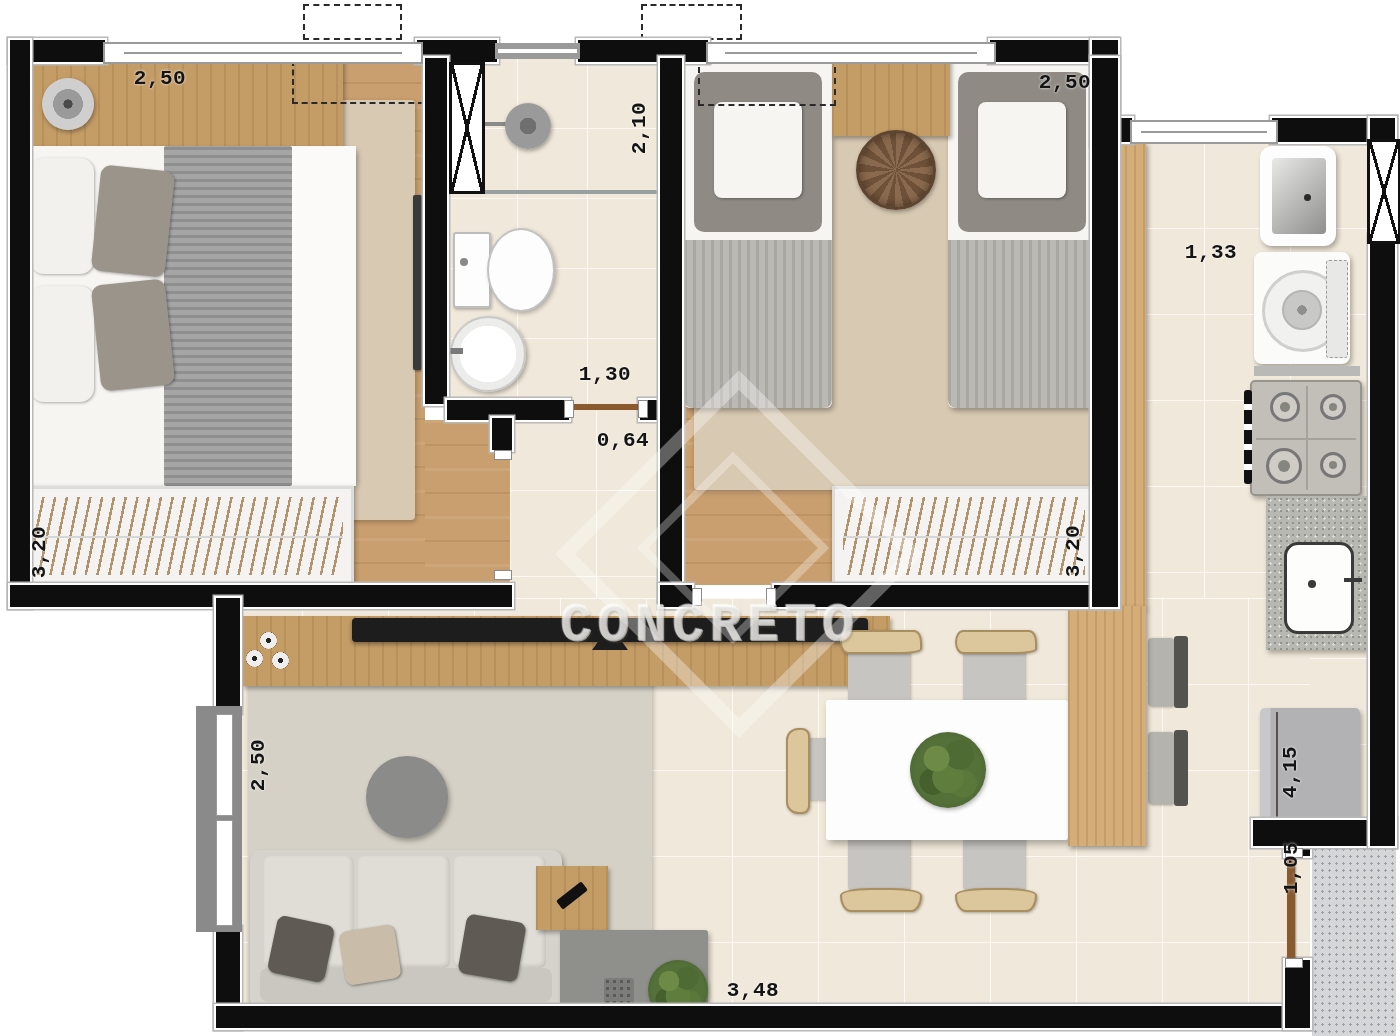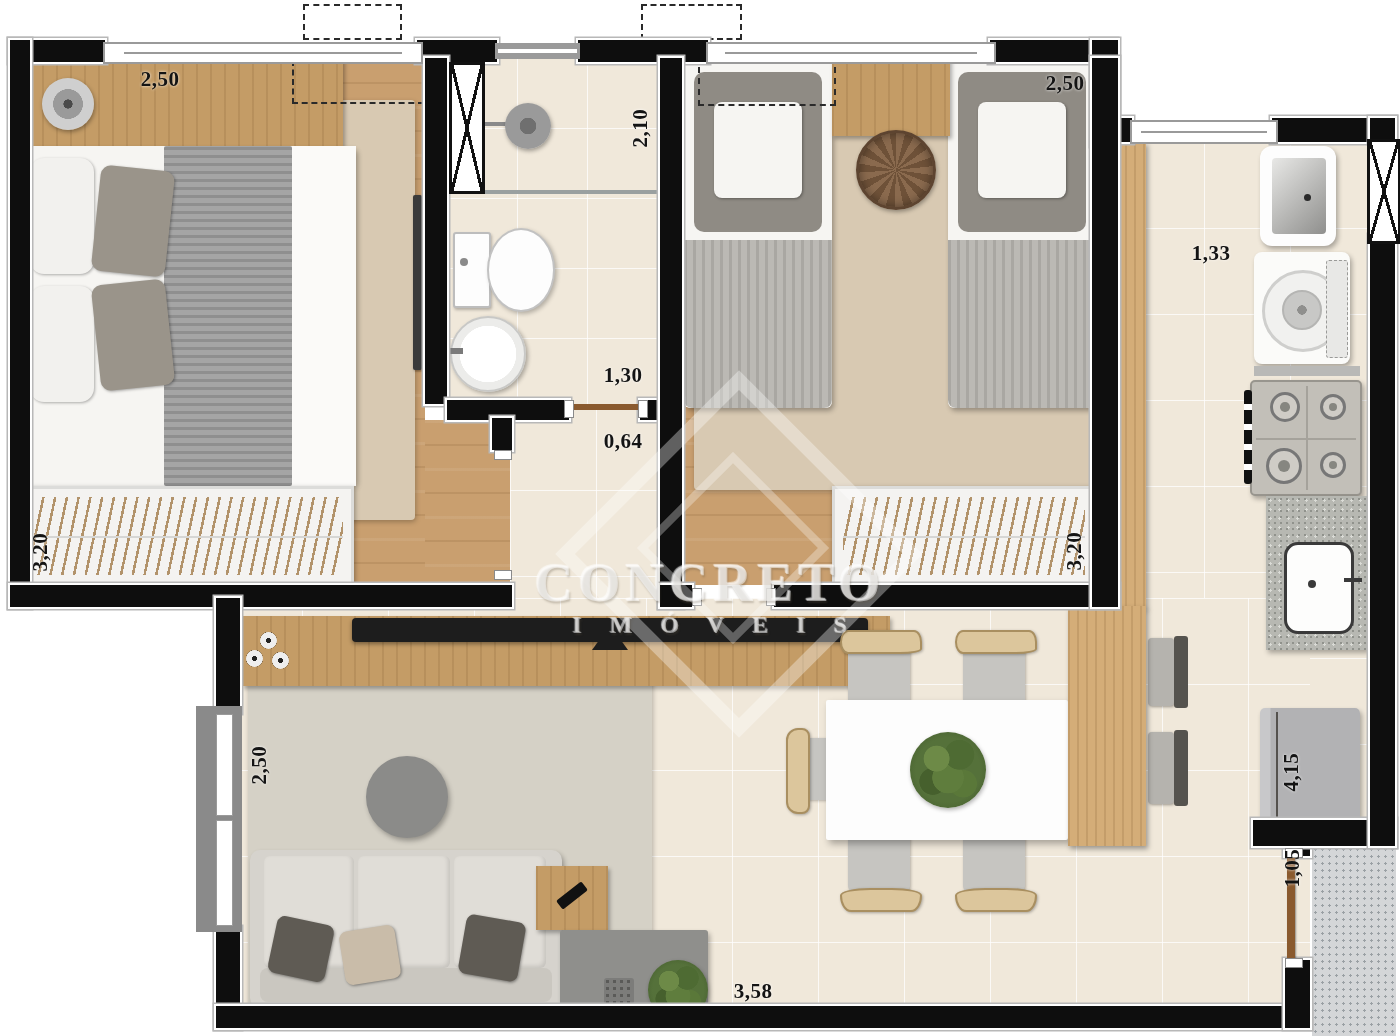--- a/index.html
+++ b/index.html
@@ -1,21 +1,21 @@
 <!DOCTYPE html>
 <html style="--wall: #0e0e0e; --wood-floor: #c99f6f; --tile: #f0e8da; --counter: #d4ad78; --granite: #b7b8b2; --rug-bedroom: #d8c9b2; --rug-living: #d5d1c6; --label: #141414;"><head>
 <meta charset="utf-8">
 <style>
   :root{
     --wall:#0e0e0e; --wood-floor:#c99f6f; --tile:#f0e8da; --counter:#d4ad78;
     --granite:#b7b8b2; --rug-bedroom:#d8c9b2; --rug-living:#d5d1c6; --label:#141414;
   }
   html,body{margin:0;padding:0;background:#fff;}
   #plan{position:relative;width:1400px;height:1036px;background:#fff;overflow:hidden;
-        font-family:Liberation Serif, serif;}
+        font-family:Liberation Mono, monospace;}
   .a{position:absolute;}
   .wall{background:var(--wall);box-shadow:0 0 0 2px #fff,0 0 0 3.5px #b8b8b8;z-index:10;}
   .tile{background-color:var(--tile);
         background-image:linear-gradient(rgba(255,255,255,.75) 1.5px,transparent 1.5px),
         linear-gradient(90deg,rgba(255,255,255,.75) 1.5px,transparent 1.5px);
         background-size:86px 86px;z-index:1;}
   .tile.small{background-size:70px 70px;}
   .wood{background-color:var(--wood-floor);
         background-image:repeating-linear-gradient(180deg,rgba(255,255,255,.07) 0 3px,transparent 3px 24px,rgba(96,60,20,.12) 24px 26px,transparent 26px 48px);
         z-index:1;}
@@ -39,21 +39,21 @@
   .wardrobe{background:#f4f3f1;border:3px solid #dcdcda;box-shadow:1px 2px 5px rgba(0,0,0,.35);z-index:5;}
   .hangers{position:absolute;inset:8px;background-image:repeating-linear-gradient(102deg,transparent 0 9px,#b2936b 9px 11.5px);}
   .hangers .rod{position:absolute;left:0;right:0;top:50%;height:2px;background:#d6d6d4;}
   .dim{position:absolute;z-index:40;font-weight:700;font-size:21px;color:var(--label);
        text-align:center;line-height:22px;letter-spacing:.5px;text-shadow:0 0 3px rgba(255,255,255,.9);}
   .dim.v{transform:rotate(-90deg);}
   .circle{border-radius:50%;}
   .burner{position:absolute;border:3px solid #777;border-radius:50%;background:#cfccc6;}
   .burner::after{content:"";position:absolute;inset:30%;border-radius:50%;background:#868680;}
   .wm{position:absolute;z-index:50;pointer-events:none;color:rgba(255,255,255,.5);
-      text-shadow:1px 2px 2px rgba(90,80,60,.28),-1px -1px 1px rgba(255,255,255,.65);}
+      text-shadow:1px 2px 2px rgba(90,80,60,.28),-1px -1px 1px rgba(255,255,255,.65);margin-top:44px;}
   .plant{border-radius:50%;z-index:6;
      background:radial-gradient(circle at 35% 35%,#6d8a47 0 18%,transparent 19%),
                 radial-gradient(circle at 65% 30%,#4e6b33 0 20%,transparent 21%),
                 radial-gradient(circle at 50% 60%,#5f7d3d 0 26%,transparent 27%),
                 radial-gradient(circle at 30% 65%,#46602d 0 18%,transparent 19%),
                 radial-gradient(circle at 70% 68%,#5a7839 0 18%,transparent 19%),
                 radial-gradient(circle,#55713a 0 60%,#3f5729 100%);
      box-shadow:1px 2px 4px rgba(0,0,0,.3);}
   .chairback{background:#dcc69c;border:2px solid #a98f60;border-radius:10px;box-shadow:1px 1px 3px rgba(0,0,0,.3);z-index:5;}
   .chairseat{background:#c6c5c1;border-radius:6px;box-shadow:1px 1px 3px rgba(0,0,0,.25);z-index:4;}
@@ -253,28 +253,27 @@
   <div class="a" style="left:1287px;top:856px;width:8px;height:104px;background:#8a5a2e;z-index:13;box-shadow:1px 1px 2px rgba(0,0,0,.4)"></div>
   <div class="a jamb" style="left:1285px;top:848px;width:16px;height:8px"></div>
   <div class="a jamb" style="left:1285px;top:958px;width:16px;height:8px"></div>
 
   <div class="a dashedbox" style="left:303px;top:4px;width:95px;height:32px;background:#fff"></div>
   <div class="a dashedbox" style="left:641px;top:4px;width:97px;height:32px;background:#fff"></div>
 
   <div class="dim" style="left:125px;top:68px;width:70px;height:24px">2,50</div>
   <div class="dim v" style="left:10px;top:541px;width:60px;height:22px">3,20</div>
   <div class="dim v" style="left:610px;top:117px;width:60px;height:22px">2,10</div>
-  <div class="dim" style="left:588px;top:364px;width:70px;height:24px">1,30</div>
+  <div class="dim" style="left:570px;top:364px;width:70px;height:24px">1,30</div>
   <div class="dim" style="left:588px;top:430px;width:70px;height:24px">0,64</div>
   <div class="dim" style="left:1030px;top:72px;width:70px;height:24px">2,50</div>
   <div class="dim v" style="left:1044px;top:540px;width:60px;height:22px">3,20</div>
   <div class="dim" style="left:1176px;top:242px;width:70px;height:24px">1,33</div>
   <div class="dim v" style="left:1261px;top:761px;width:60px;height:22px">4,15</div>
   <div class="dim v" style="left:1262px;top:857px;width:60px;height:22px">1,05</div>
   <div class="dim v" style="left:229px;top:754px;width:60px;height:22px">2,50</div>
-  <div class="dim" style="left:718px;top:980px;width:70px;height:24px">3,58</div>
+  <div class="dim" style="left:718px;top:980px;width:70px;height:24px">3,48</div>
 
   <div class="a" style="left:609px;top:424px;width:232px;height:232px;transform:rotate(45deg);border:14px solid rgba(255,255,255,.34);z-index:50;pointer-events:none"></div>
   <div class="a" style="left:665px;top:480px;width:120px;height:120px;transform:rotate(45deg);border:8px solid rgba(255,255,255,.3);z-index:50;pointer-events:none"></div>
   <div class="wm" style="left:430px;top:552px;width:560px;text-align:center;font-size:54px;font-weight:700;letter-spacing:5px">CONCRETO</div>
-  <div class="wm" style="left:430px;top:612px;width:560px;text-align:center;font-size:24px;font-weight:700;letter-spacing:28px;text-indent:28px">IMÓVEIS</div>
 
 </div>
 
 </body></html>

